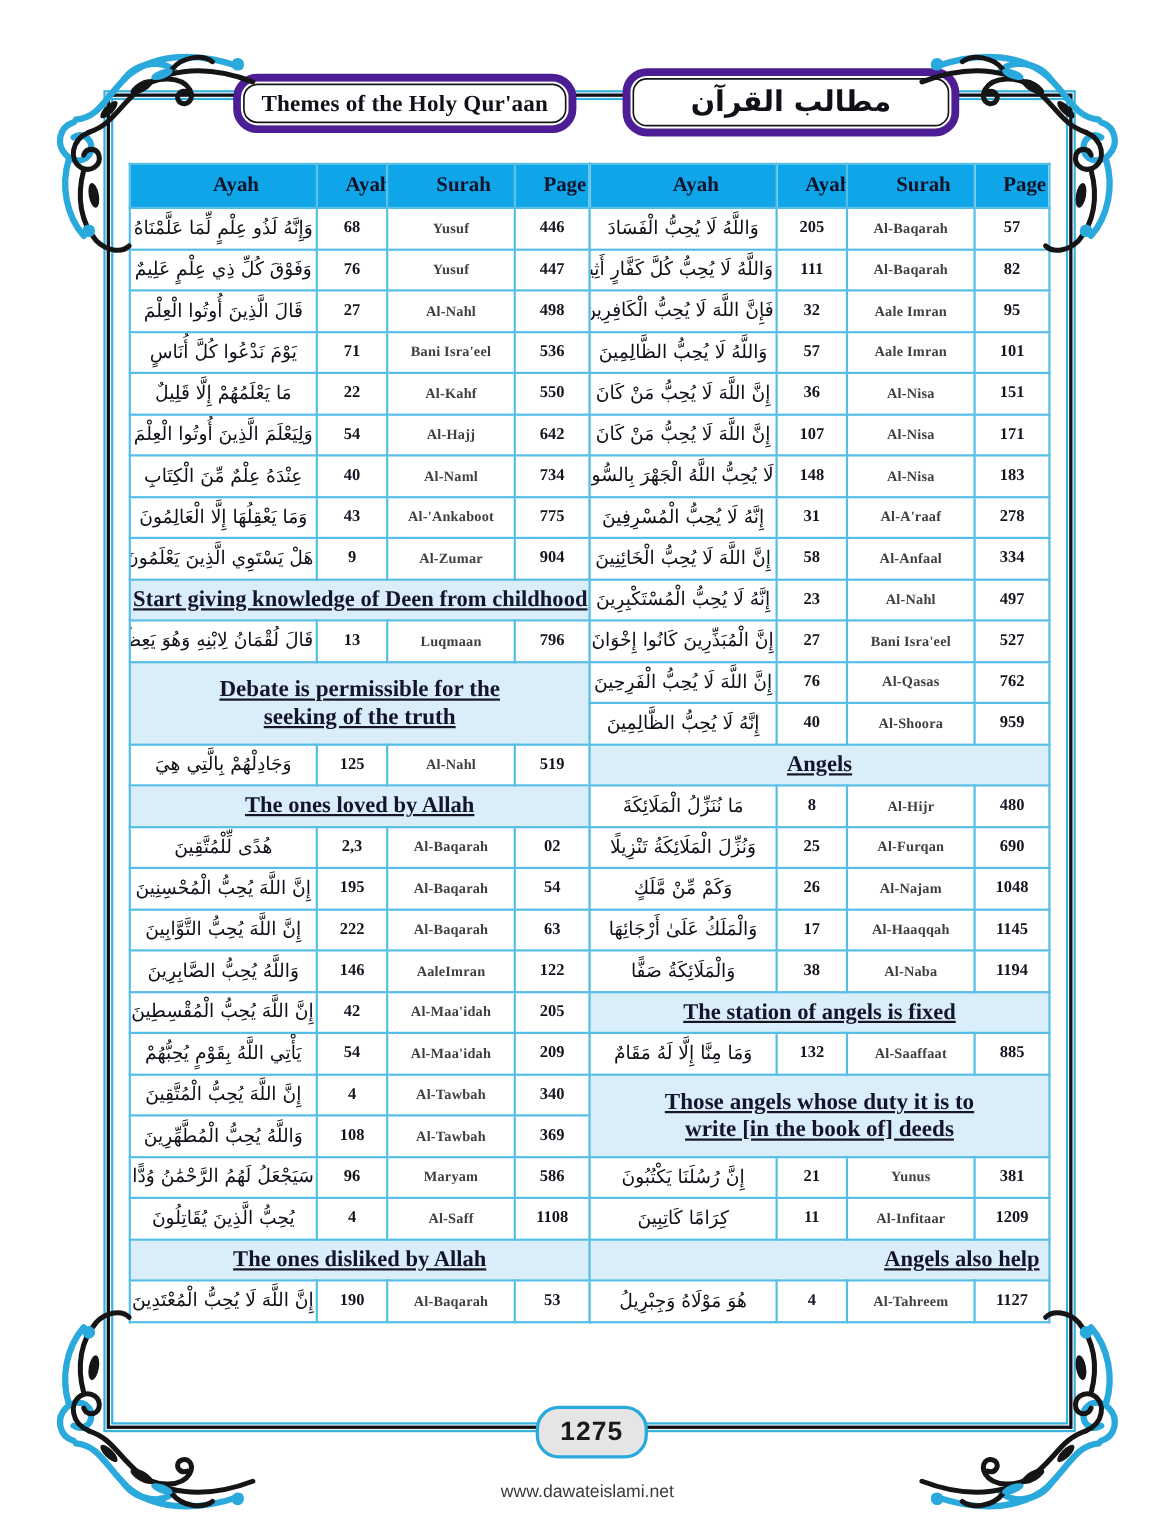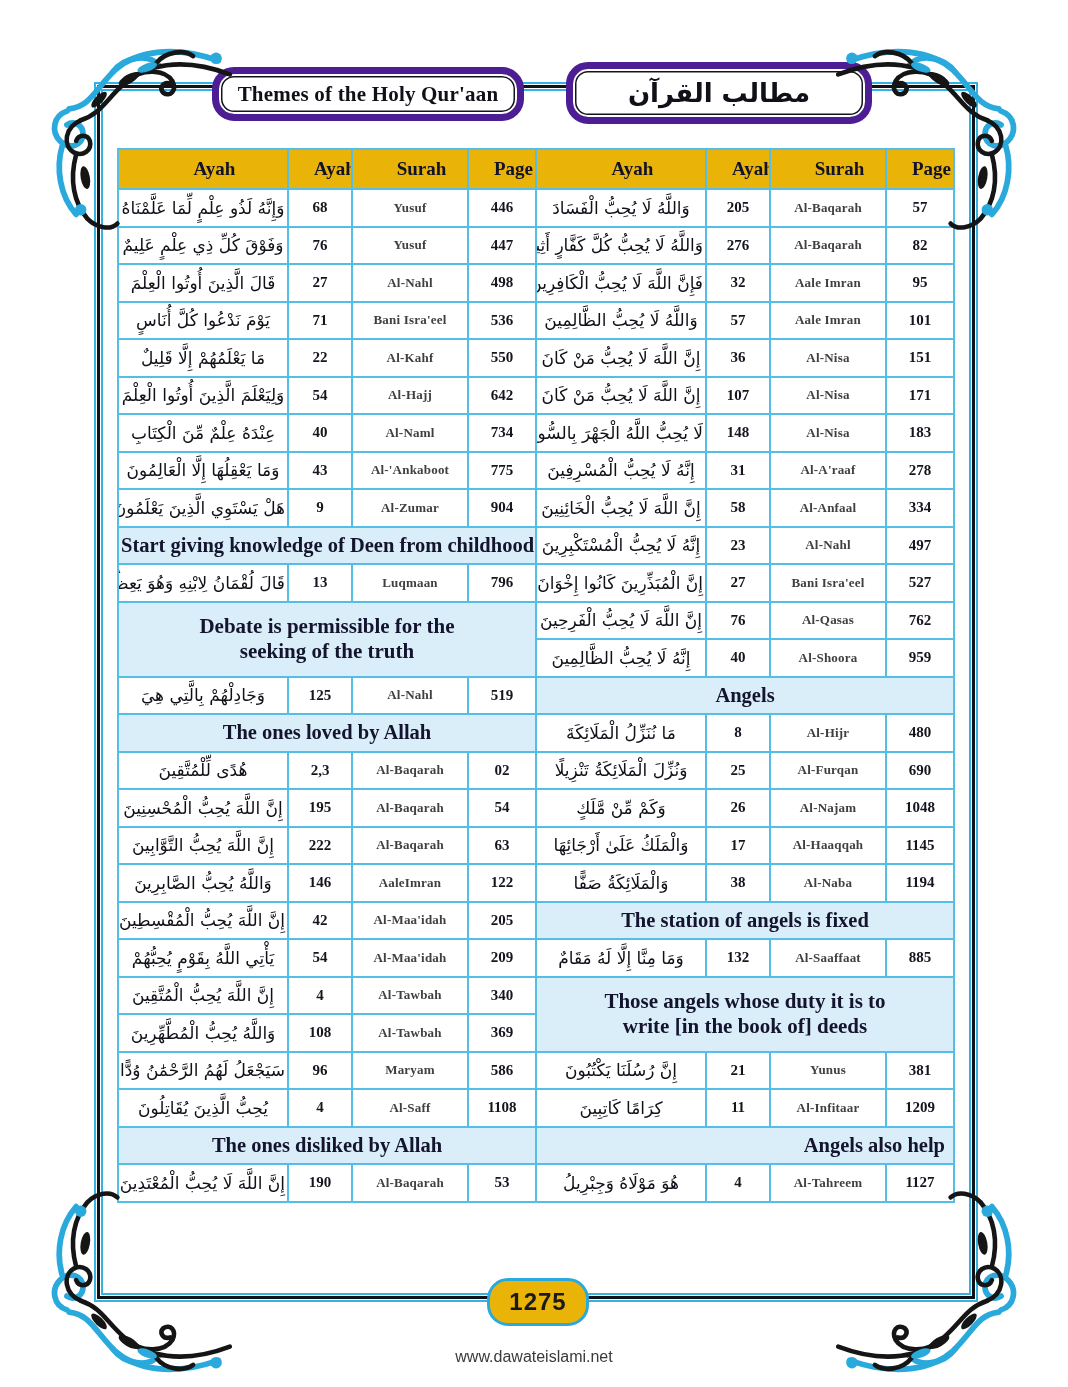--- a/index.html
+++ b/index.html
@@ -31,43 +31,43 @@
   .title-ar{left:566px;top:62px;width:292px;height:48px;
     font-family:"DejaVu Sans",sans-serif;font-size:26px;font-weight:bold;
     direction:rtl;color:#101018;}
   
   .tables-wrap{position:absolute;left:117px;top:148px;z-index:2;display:flex;align-items:flex-start;}
   table{border-collapse:collapse;table-layout:fixed;background:#fff;}
   .half-table{width:418px;}
   .half-table.right{margin-left:-2px;}
   th,td{border:2px solid #55bee6;padding:0 2px;overflow:hidden;}
   th{
-    background:#eab308;height:38px;font-size:19px;font-weight:bold;color:#12122a;
+    background:#0ea5e9;height:38px;font-size:19px;font-weight:bold;color:#12122a;
     font-family:"Liberation Serif",serif;
     padding-left:25px;
   }
   tr.entry-row{height:37.5px;}
   td.c-ayah{
     font-family:"DejaVu Sans",sans-serif;direction:rtl;text-align:center;
     font-size:17px;white-space:nowrap;color:#101018;
   }
   td.c-num,td.c-page{font-size:15px;font-weight:bold;text-align:center;color:#15151f;}
   td.c-surah{font-size:13px;font-weight:bold;text-align:center;color:#404040;letter-spacing:.2px;}
-  tr.section-row{height:37.5px;}
+  tr.section-row{height:37.5px;text-decoration:underline;}
   tr.section-row.tall{height:75px;}
   td.section-cell{
     background:#d9eef8;text-align:center;font-weight:bold;font-size:20.5px;
     color:#14142e;white-space:nowrap;line-height:1.2;
   }
   tr.tall td.section-cell{white-space:pre-line;font-size:21px;}
   td.section-cell.align-right{text-align:right;padding-right:8px;}
   
   .page-pill{
     position:absolute;left:487px;top:1278px;width:96px;height:42px;z-index:5;
-    background:#eab308;border:3px solid #2aa9dc;border-radius:21px;
+    background:#e5e5e5;border:3px solid #2aa9dc;border-radius:21px;
     display:flex;align-items:center;justify-content:center;
     font-family:"Liberation Sans",sans-serif;font-size:24px;font-weight:bold;
     color:#1a1a1a;letter-spacing:1px;
   }
   .site-footer{
     position:absolute;left:0;top:1348px;width:1068px;text-align:center;
     font-family:"Liberation Sans",sans-serif;font-size:16px;color:#3a3a3a;z-index:2;
   }
 </style>
 </head>
@@ -365,21 +365,21 @@
     </thead>
     <tbody id="right-tbody">
         <tr class="entry-row">
     <td class="c-ayah">وَاللَّهُ لَا يُحِبُّ الْفَسَادَ</td>
     <td class="c-num">205</td>
     <td class="c-surah">Al-Baqarah</td>
     <td class="c-page">57</td>
   </tr>
         <tr class="entry-row">
     <td class="c-ayah">وَاللَّهُ لَا يُحِبُّ كُلَّ كَفَّارٍ أَثِيمٍ</td>
-    <td class="c-num">276</td>
+    <td class="c-num">111</td>
     <td class="c-surah">Al-Baqarah</td>
     <td class="c-page">82</td>
   </tr>
         <tr class="entry-row">
     <td class="c-ayah">فَإِنَّ اللَّهَ لَا يُحِبُّ الْكَافِرِينَ</td>
     <td class="c-num">32</td>
     <td class="c-surah">Aale Imran</td>
     <td class="c-page">95</td>
   </tr>
         <tr class="entry-row">

